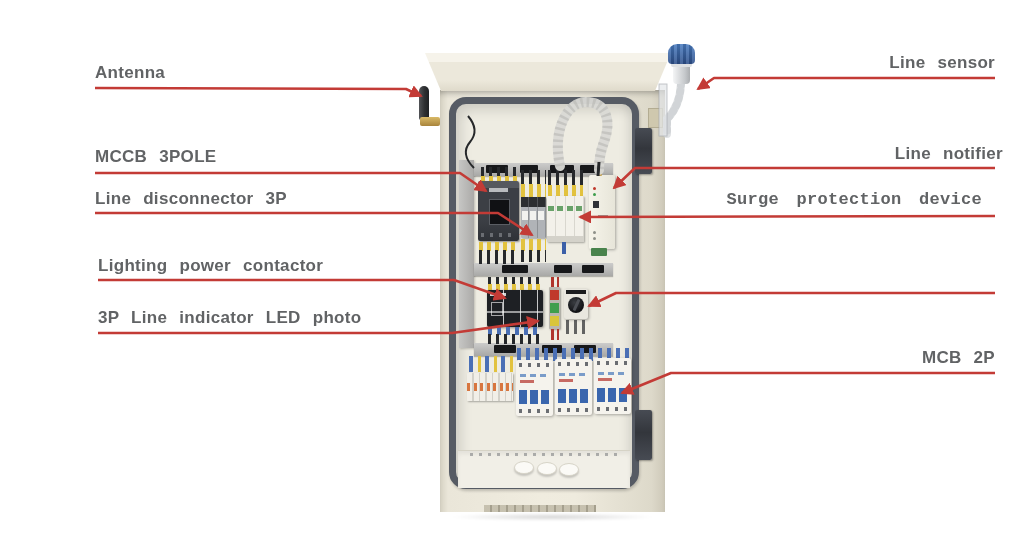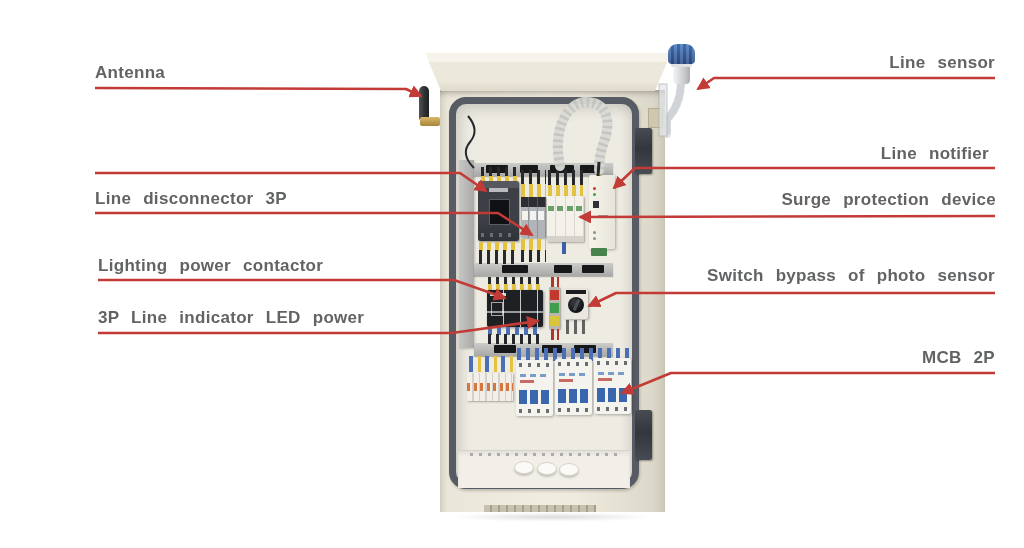--- a/index.html
+++ b/index.html
@@ -215,39 +215,39 @@
       <polyline points="963,168 603,168 582,188" marker-end="url(#arr)"></polyline>
       <polyline points="963,216 548,217" marker-end="url(#arr)"></polyline>
       <polyline points="963,293 584,293 557,306" marker-end="url(#arr)"></polyline>
       <polyline points="963,373 639,373 590,393" marker-end="url(#arr)"></polyline>
     </g>
   </svg>
 
   <div class="callout left" style="left:63px;top:64px;">
     <span>Antenna</span>
   </div>
+  <div class="callout left" style="left:63px;top:148px;">
+    <span>MCCB 3POLE</span>
+  </div>
   <div class="callout left" style="left:63px;top:190px;">
     <span>Line disconnector 3P</span>
   </div>
   <div class="callout left" style="left:66px;top:257px;">
     <span>Lighting power contactor</span>
   </div>
   <div class="callout left" style="left:66px;top:309px;">
-    <span>3P Line indicator LED power</span>
+    <span>3P Line indicator LED photo</span>
   </div>
 
   <div class="callout right" style="right:61px;top:54px;">
     <span>Line sensor</span>
   </div>
-  <div class="callout right" style="right:67px;top:145px;">
+  <div class="callout right" style="right:53px;top:145px;">
     <span>Line notifier</span>
   </div>
-  <div class="callout right" style="right:60px;top:191px;">
+  <div class="callout right" style="right:74px;top:191px;font-family:Liberation Mono, monospace;">
     <span>Surge protection device</span>
-  </div>
-  <div class="callout right" style="right:61px;top:267px;">
-    <span>Switch bypass of photo sensor</span>
   </div>
   <div class="callout right" style="right:61px;top:349px;">
     <span>MCB 2P</span>
   </div>
 
 </div>
 
 </body></html>

